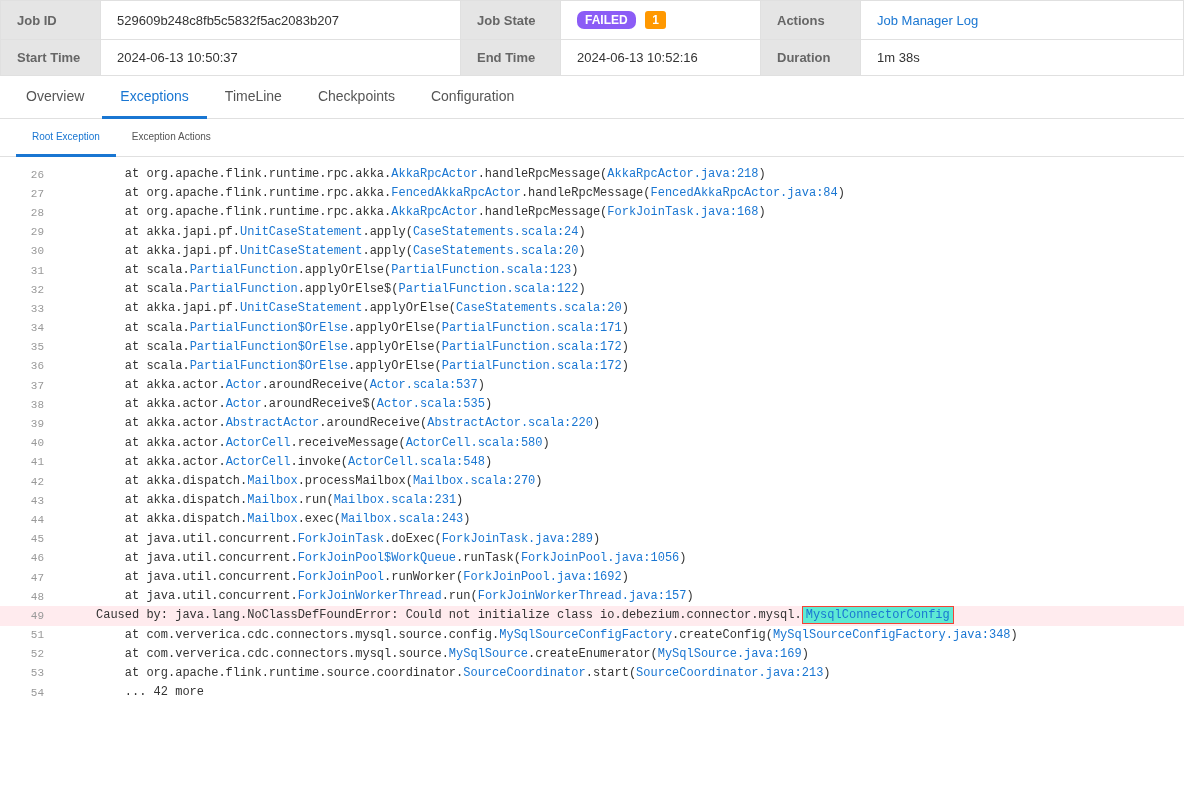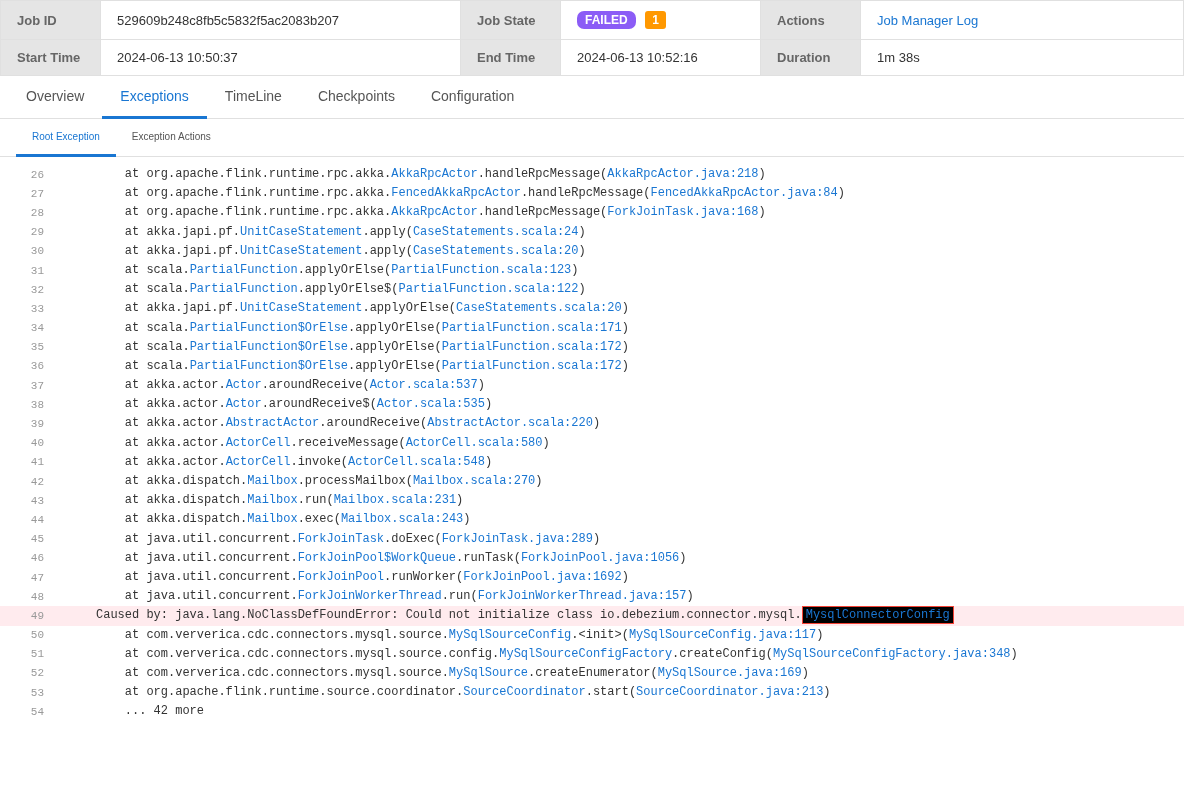--- a/index.html
+++ b/index.html
@@ -111,21 +111,21 @@
     }
     .stack-text {
       color: #333;
       white-space: pre;
       margin-left: 40px;
     }
     .stack-text .blue-link {
       color: #1976d2;
     }
     .stack-text .red-highlight {
-      background: #000000;
+      background: #5eead4;
       border: 1px solid #f44336;
       padding: 1px 3px;
     }
     .caused-line {
       background: #ffebee;
     }
 
     .scrollbar-area {
       height: 560px;
       overflow-y: auto;
@@ -269,24 +269,20 @@
       <span class="line-num">48</span>
       <span class="stack-text">    at java.util.concurrent.<span class="blue-link">ForkJoinWorkerThread</span>.run(<span class="blue-link">ForkJoinWorkerThread.java:157</span>)</span>
     </div>
 
     <div class="stack-line caused-line">
       <span class="line-num">49</span>
       <span class="stack-text">Caused by: java.lang.NoClassDefFoundError: Could not initialize class io.debezium.connector.mysql.<span class="red-highlight blue-link">MysqlConnectorConfig</span></span>
     </div>
 
     <div class="stack-line">
-      <span class="line-num">50</span>
-      <span class="stack-text">    at com.ververica.cdc.connectors.mysql.source.<span class="blue-link">MySqlSourceConfig</span>.&lt;init&gt;(<span class="blue-link">MySqlSourceConfig.java:117</span>)</span>
-    </div>
-    <div class="stack-line">
       <span class="line-num">51</span>
       <span class="stack-text">    at com.ververica.cdc.connectors.mysql.source.config.<span class="blue-link">MySqlSourceConfigFactory</span>.createConfig(<span class="blue-link">MySqlSourceConfigFactory.java:348</span>)</span>
     </div>
     <div class="stack-line">
       <span class="line-num">52</span>
       <span class="stack-text">    at com.ververica.cdc.connectors.mysql.source.<span class="blue-link">MySqlSource</span>.createEnumerator(<span class="blue-link">MySqlSource.java:169</span>)</span>
     </div>
     <div class="stack-line">
       <span class="line-num">53</span>
       <span class="stack-text">    at org.apache.flink.runtime.source.coordinator.<span class="blue-link">SourceCoordinator</span>.start(<span class="blue-link">SourceCoordinator.java:213</span>)</span>

